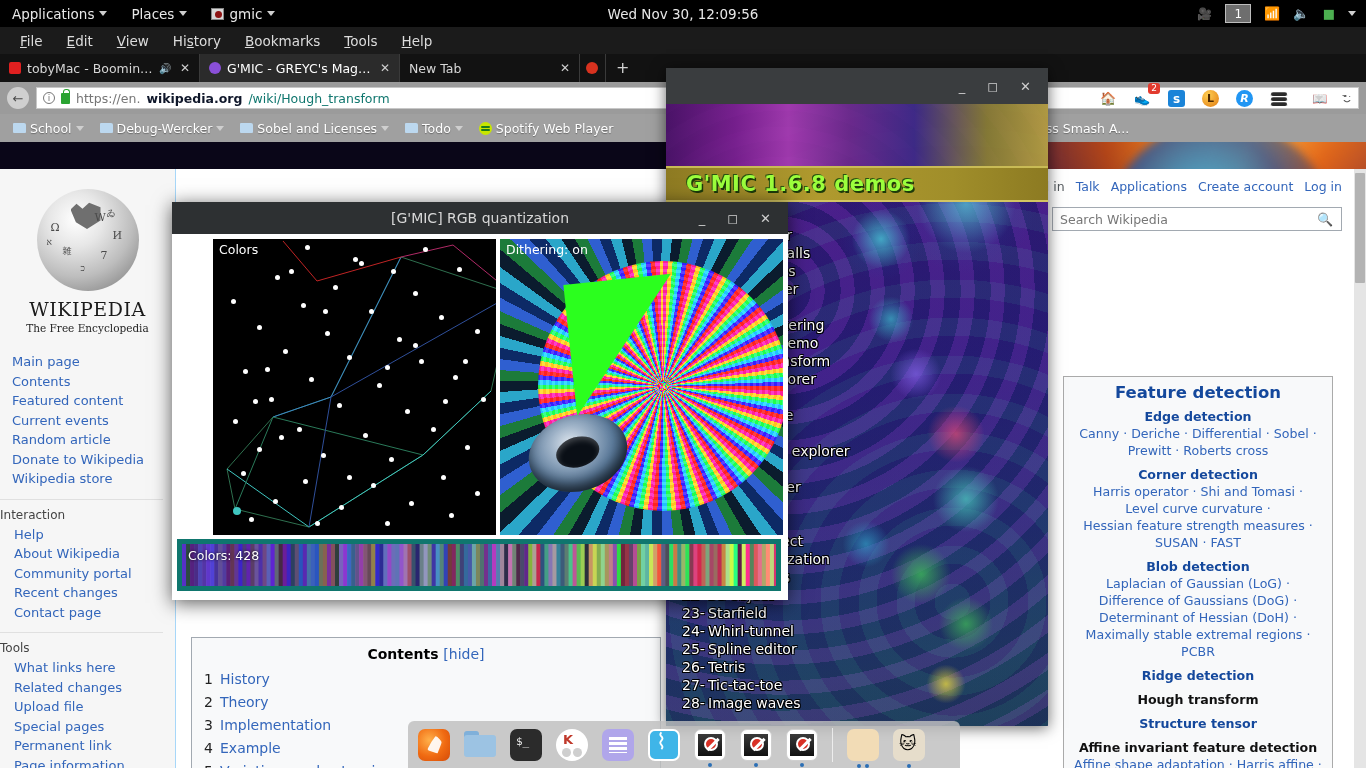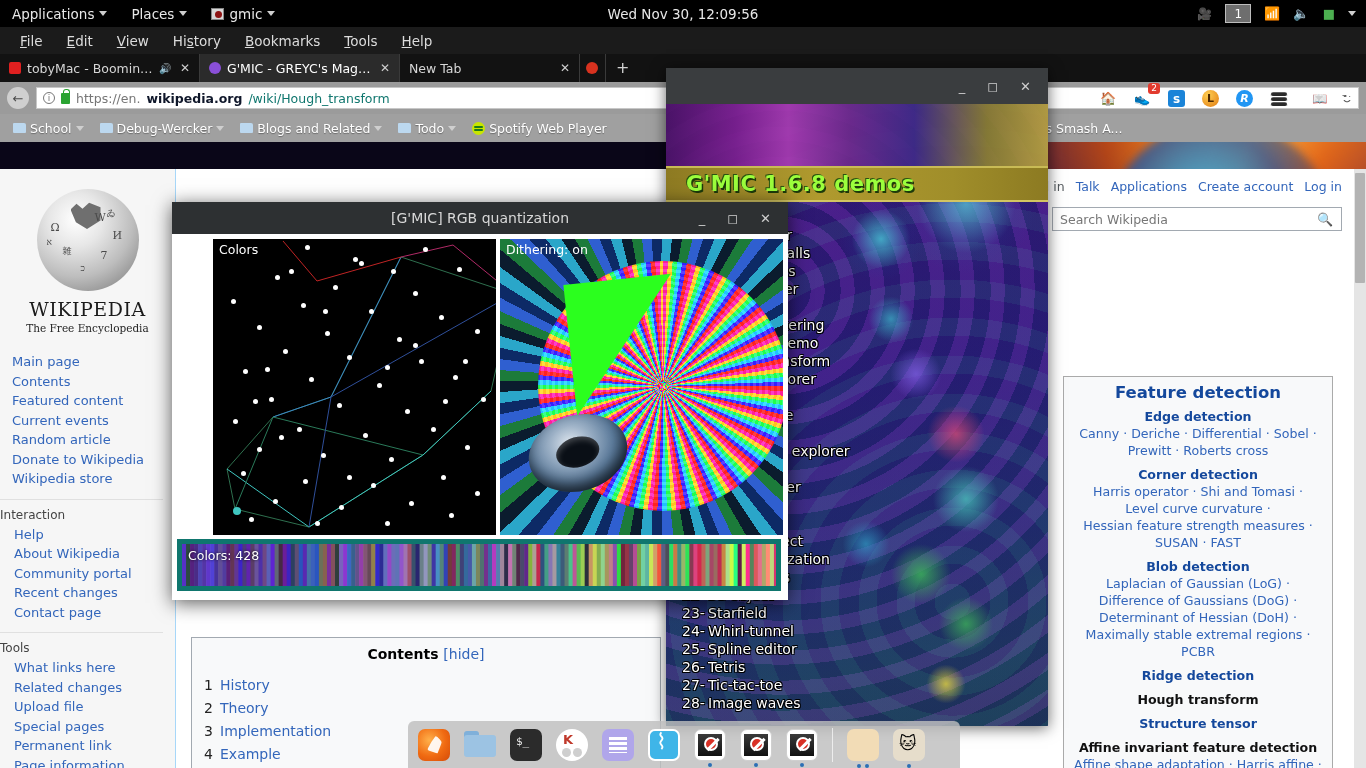--- a/index.html
+++ b/index.html
@@ -135,21 +135,21 @@
   #wiki-userbar { position:absolute; right:24px; top:10px; font-size:12.5px; color:#3366bb; display:flex; gap:11px; }
   #wiki-userbar .plain { color:#54595d; }
   #wiki-search { position:absolute; right:24px; top:38px; width:290px; height:24px; border:1px solid #a2a9b1; background:#fff; display:flex; align-items:center; padding:0 7px; font-size:12.5px; color:#777;}
   #wiki-search .mag { margin-left:auto; font-size:13px; color:#222; }
 
   
   #toc {
     position:absolute; left:14px; top:468px; width:470px; background:#f8f9fa;
     border:1px solid #a2a9b1; padding:8px 12px 10px 12px; font-size:14px;
   }
-  #toc .toch { text-align:center; font-weight:bold; color:#000; font-size:14px; margin-bottom:12px;}
+  #toc .toch { text-align:center; font-weight:bold; color:#000; font-size:14px; margin-bottom:6px;}
   #toc .toch .hide { font-weight:normal; color:#3366bb; }
   #toc li { list-style:none; color:#3366bb; line-height:23px; }
   #toc .num { color:#222; display:inline-block; width:16px; }
   #toc ul { margin:0; padding:0; }
 
   
   #featurebox {
     position:absolute; right:33px; top:207px; width:270px; background:#f8f9fa;
     border:1px solid #aaa; padding:7px 8px 9px 8px; text-align:center; color:#3366bb; font-size:12.6px; line-height:17px;
   }
@@ -349,21 +349,21 @@
         <span>School</span>
         <span class="caret"></span>
       </div>
     <div class="bm">
         <span class="bmfolder"></span>
         <span>Debug-Wercker</span>
         <span class="caret"></span>
       </div>
     <div class="bm">
         <span class="bmfolder"></span>
-        <span>Blogs and Related</span>
+        <span>Sobel and Licenses</span>
         <span class="caret"></span>
       </div>
     <div class="bm">
         <span class="bmfolder"></span>
         <span>Todo</span>
         <span class="caret"></span>
       </div>
     <div class="bm">
         <span class="spotify-dot"></span>
         <span>Spotify Web Player</span>

